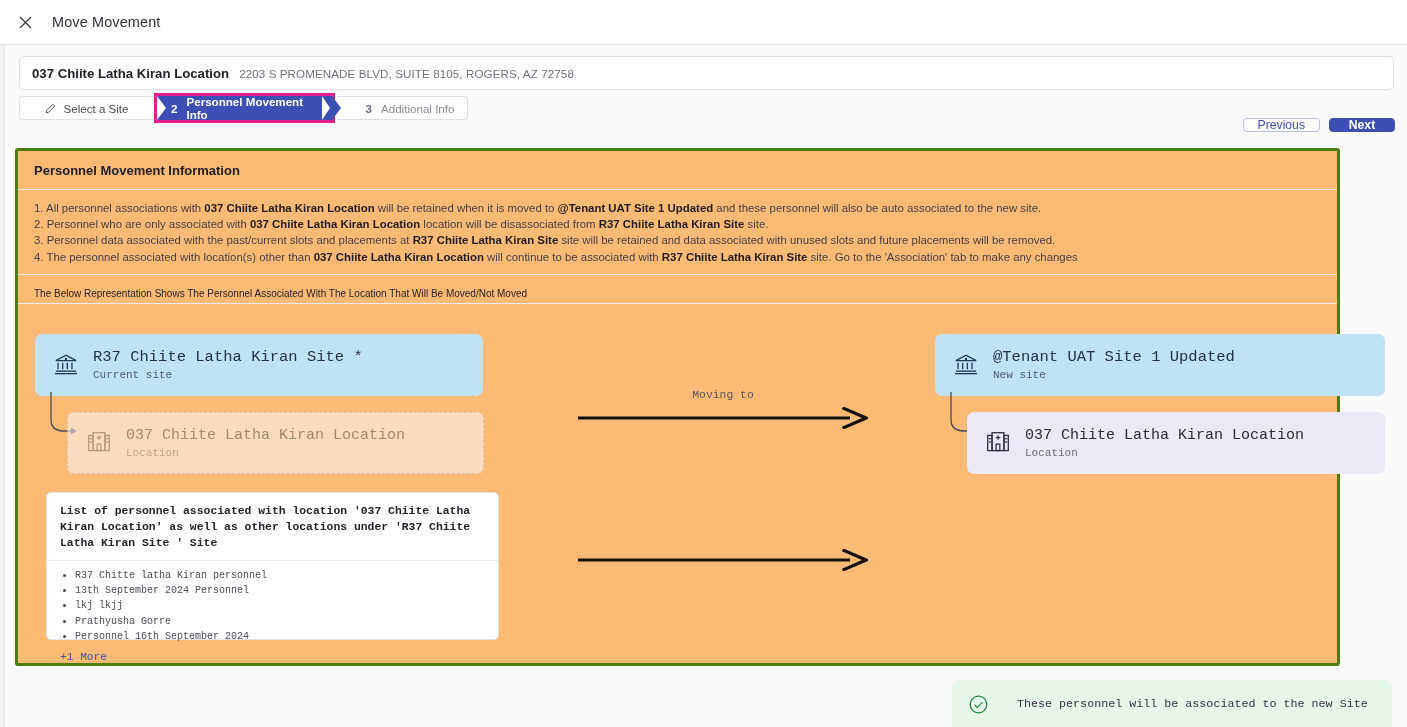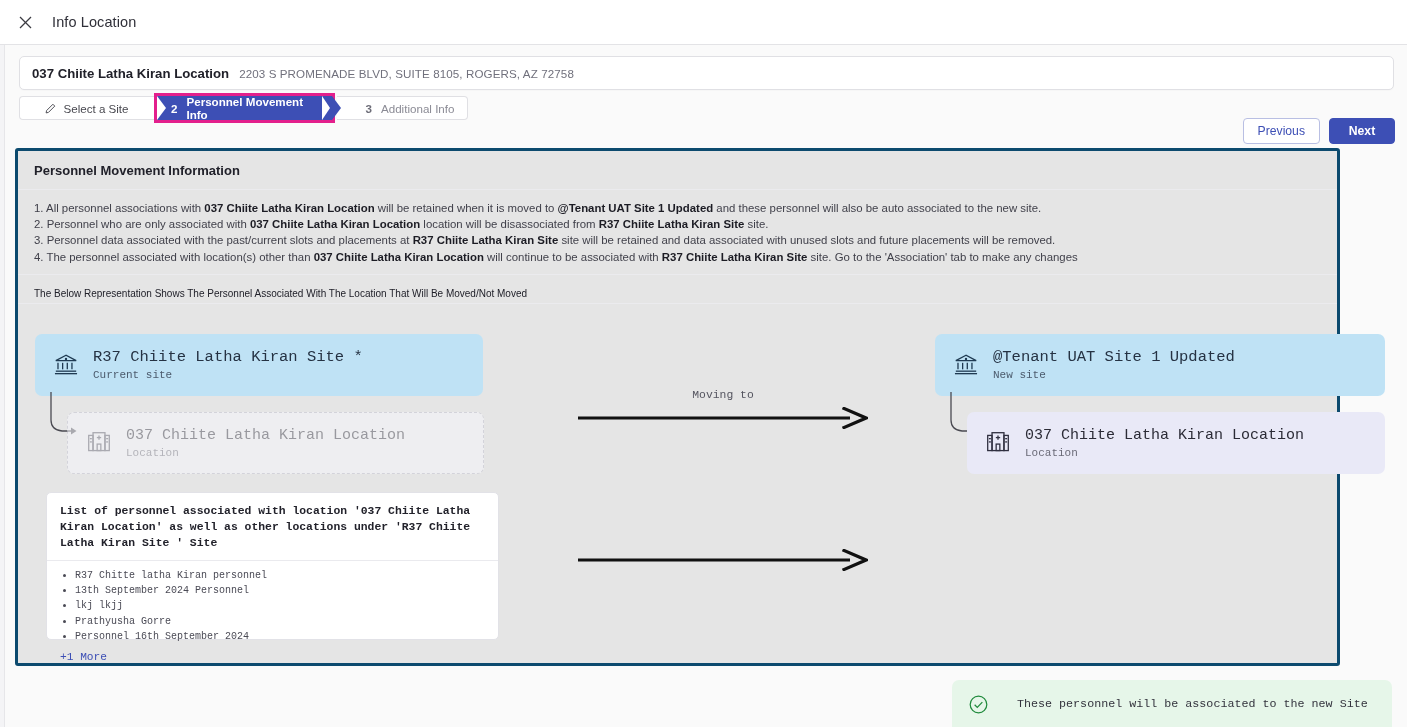--- a/index.html
+++ b/index.html
@@ -112,34 +112,34 @@
   }
   .step-num { font-weight: bold; color: #6d6d78; }
   .step.step2 .step-num { color: #ffffff; }
 
   
   .navbtns {
     position: absolute; right: 12px; top: 118px;
     display: flex; gap: 9px; align-items: center;
   }
   .btn {
-    height: 26px; min-width: 66px; padding: 0 14px;
+    height: 14px; min-width: 66px; padding: 0 14px;
     font-size: 12.2px; border-radius: 4px;
     display: flex; align-items: center; justify-content: center;
     cursor: pointer; font-weight: normal;
   }
   .btn-prev { background: #ffffff; color: #3d4fb5; border: 1px solid #b9bfe3; }
   .btn-next { background: #3d4fb5; color: #ffffff; border: 1px solid #3d4fb5; font-weight: bold; }
 
   
   .panel {
     position: absolute; left: 15px; top: 148px;
     width: 1325px; height: 518px;
-    background: #e5e5e5;
-    border: 3px solid #0c4a6e;
+    background: #fdba74;
+    border: 3px solid #4d7c0f;
     border-radius: 3px;
   }
   .panel-title {
     padding: 12px 16px 11px 16px;
     font-size: 13px; font-weight: bold; color: #21212a;
     border-bottom: 1px solid #ebebee;
   }
   .info-list {
     padding: 10px 16px 9px 16px;
     border-bottom: 1px solid #ebebee;
@@ -260,21 +260,21 @@
   <div class="edge-left"></div>
   <div class="edge-left-b"></div>
 
   <div class="titlebar">
     <div class="close-btn">
       <svg width="15" height="15" viewBox="0 0 15 15" fill="none" stroke="currentColor" stroke-width="1.3">
         <line x1="2" y1="2" x2="13" y2="13"></line>
           <line x1="13" y1="2" x2="2" y2="13"></line>
       </svg>
     </div>
-    <div class="titlebar-title">Info Location</div>
+    <div class="titlebar-title">Move Movement</div>
   </div>
 
   <div class="subheader">
     <span class="subheader-name">037 Chiite Latha Kiran Location</span>
     <span class="subheader-addr">2203 S PROMENADE BLVD, SUITE 8105, ROGERS, AZ 72758</span>
   </div>
 
   <div class="stepper">
     <div class="step step1">
       <span class="pencil">

